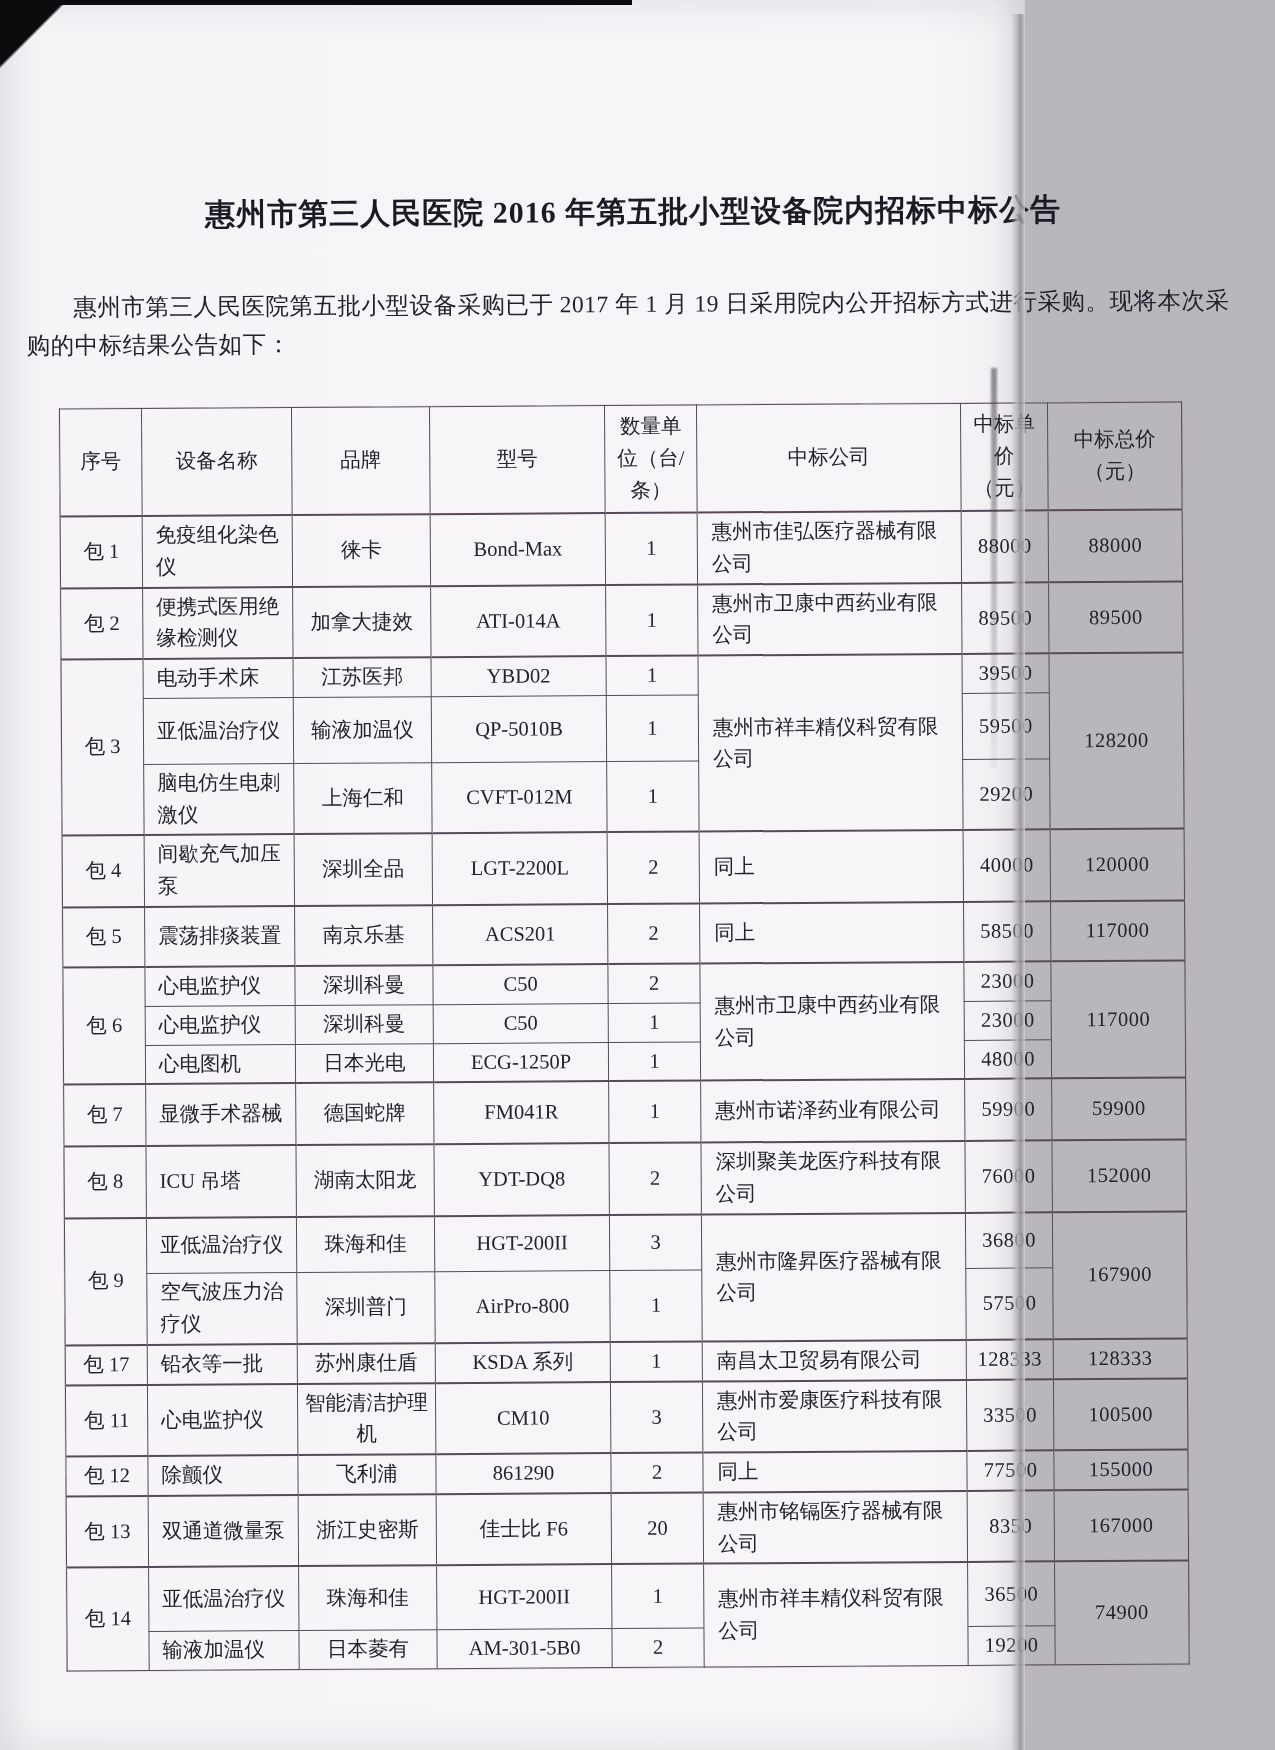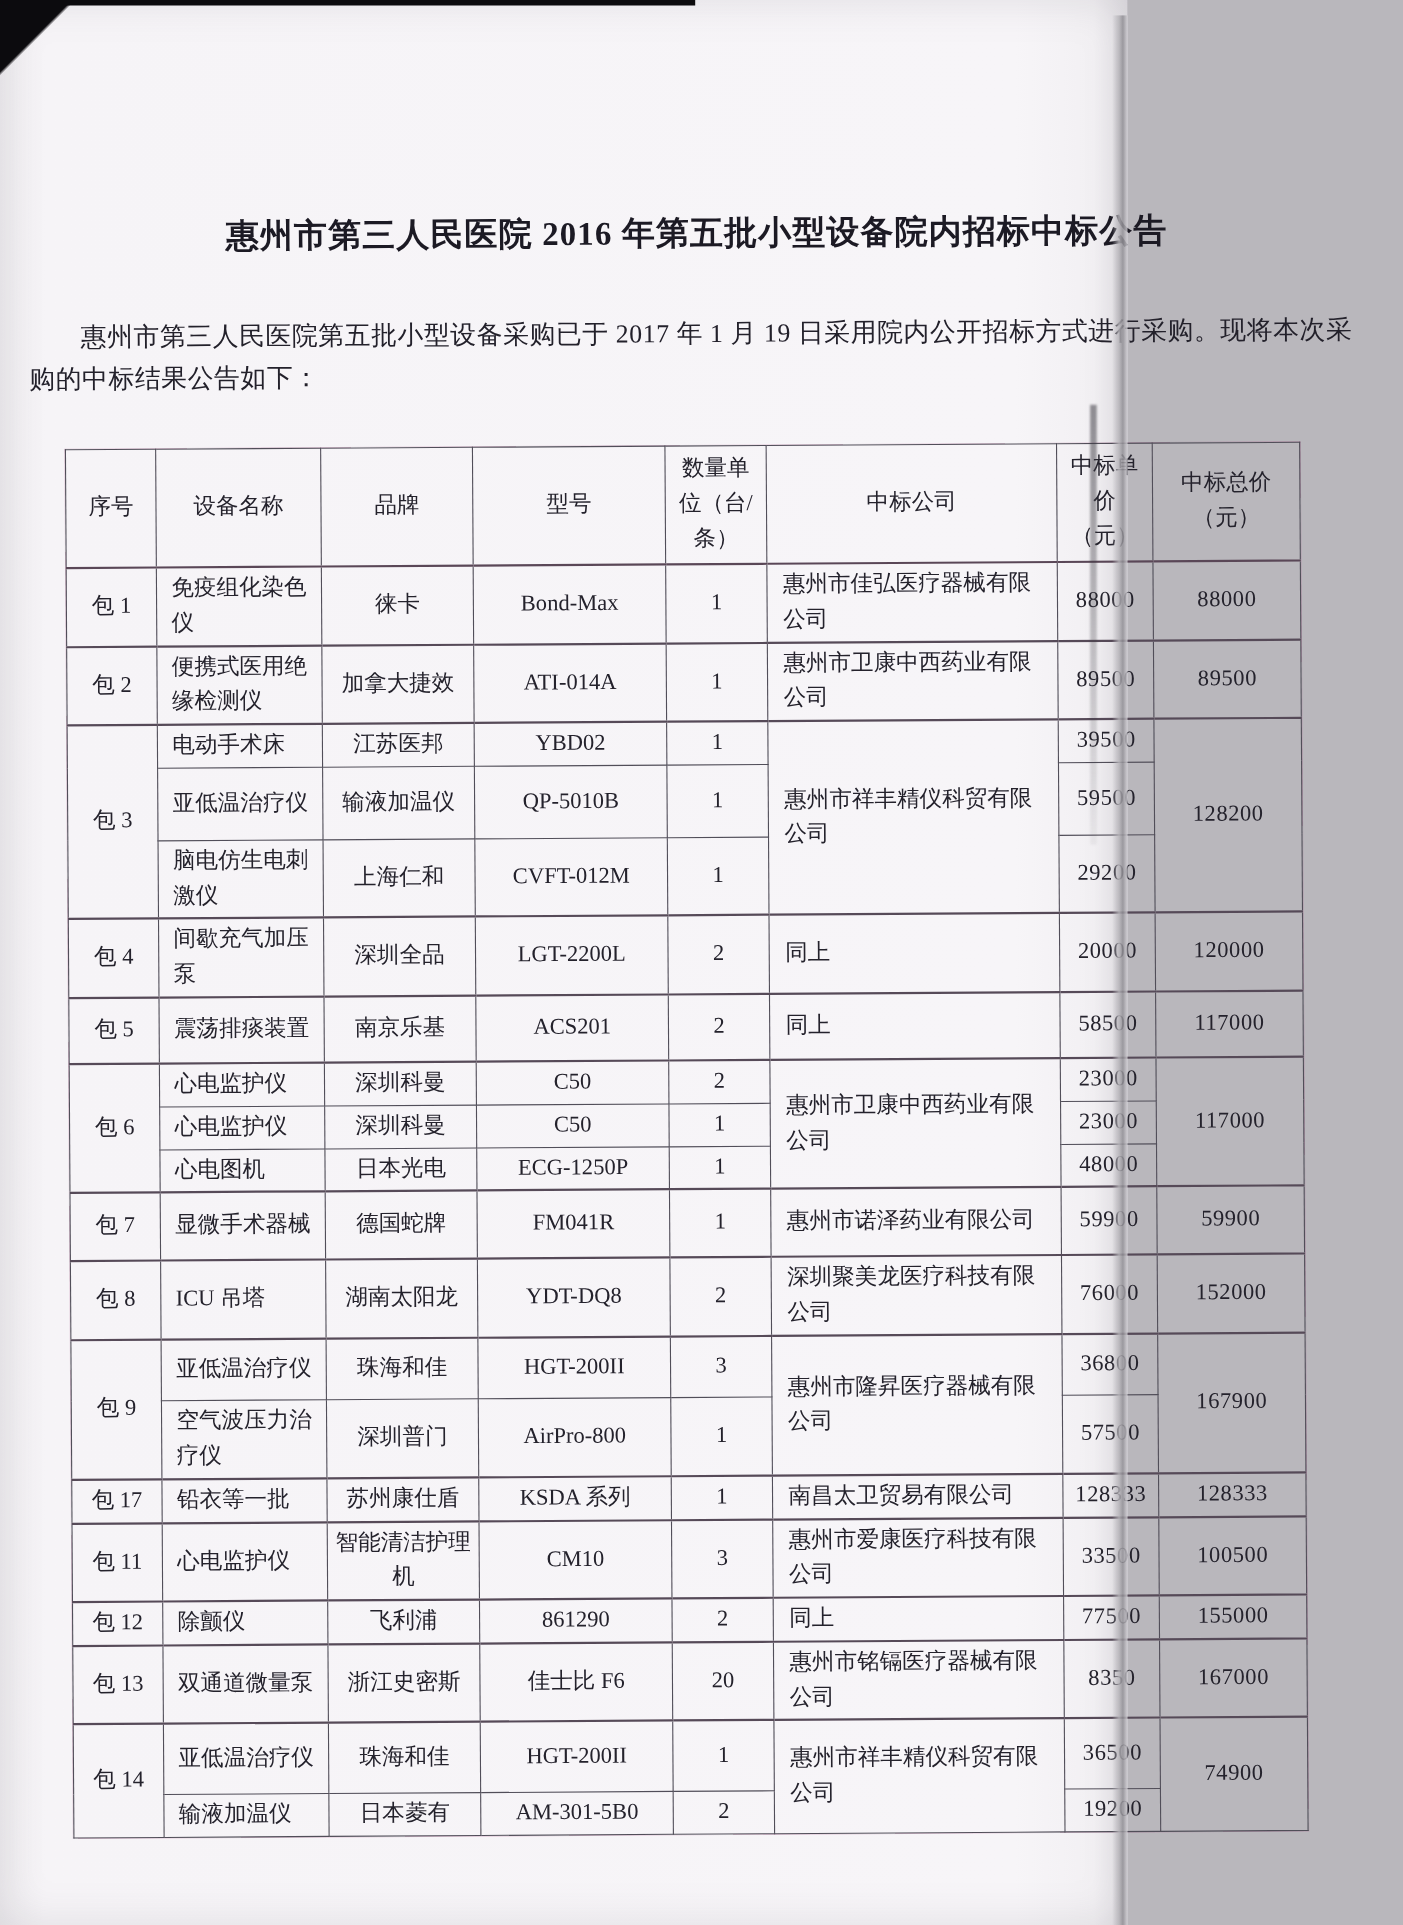--- a/index.html
+++ b/index.html
@@ -149,21 +149,21 @@
             <td class="c-qty">1</td>
             <td class="c-price">29200</td>
           </tr>
           <tr class="pkg-first" style="height: 62px;">
             <td class="c-id">包 4</td>
             <td class="c-device">间歇充气加压泵</td>
             <td class="c-brand">深圳全品</td>
             <td class="c-model">LGT-2200L</td>
             <td class="c-qty">2</td>
             <td class="c-company">同上</td>
-            <td class="c-price">20000</td>
+            <td class="c-price">40000</td>
             <td class="c-total">120000</td>
           </tr>
           <tr class="pkg-first" style="height: 60px;">
             <td class="c-id">包 5</td>
             <td class="c-device">震荡排痰装置</td>
             <td class="c-brand">南京乐基</td>
             <td class="c-model">ACS201</td>
             <td class="c-qty">2</td>
             <td class="c-company">同上</td>
             <td class="c-price">58500</td>

